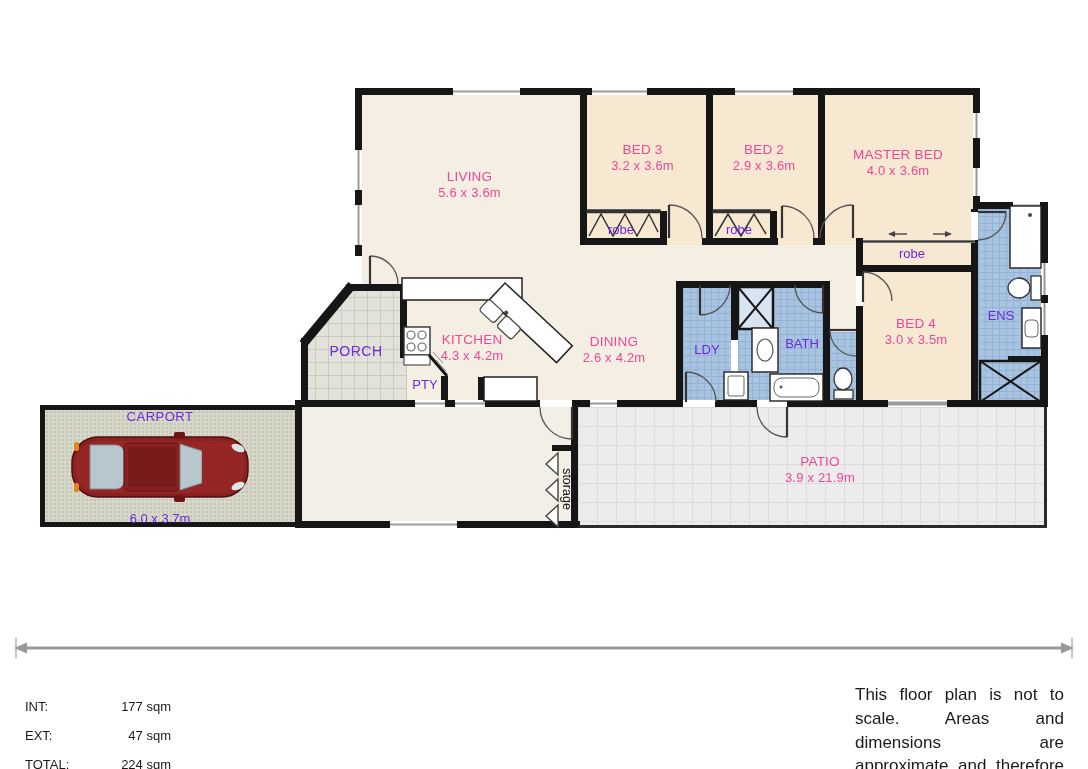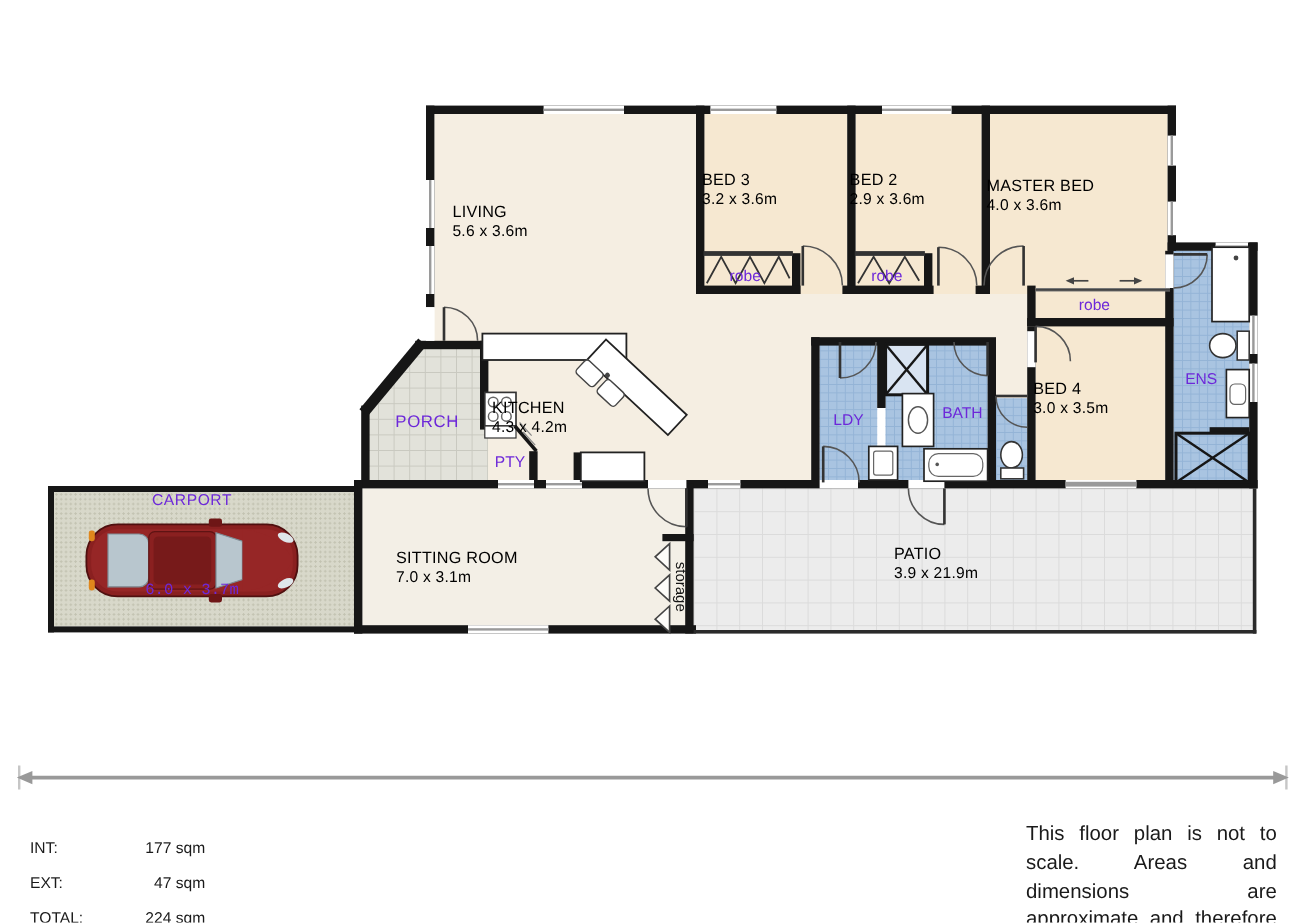--- a/index.html
+++ b/index.html
@@ -20,22 +20,22 @@
     background-size:13px 13px;}
   .tile-patio{background-color:#ececec;
     background-image:linear-gradient(#dbdbdb 1px,transparent 1px),
                      linear-gradient(90deg,#dbdbdb 1px,transparent 1px);
     background-size:19px 19px;}
   .carport-fill{background-color:#d8d8ca;
     background-image:radial-gradient(#c3c3b2 0.8px,transparent 0.9px);
     background-size:4px 4px;}
   svg.overlay{position:absolute;left:0;top:0;pointer-events:none;}
   
-  .rlabel{position:absolute;font-size:13.5px;line-height:1.28;
-          letter-spacing:.2px;color:#000000;}
+  .rlabel{position:absolute;text-align:center;font-size:13.5px;line-height:1.28;
+          letter-spacing:.2px;color:#ec4899;}
   .rlabel .sm{font-size:13px;}
   .small-label{position:absolute;text-align:center;font-size:13px;color:#6d28d9;}
   .storage-label{position:absolute;left:536px;top:482px;width:62px;text-align:center;
           font-size:12.5px;color:#141414;transform:rotate(90deg);}
   
   .stats{position:absolute;left:25px;top:686px;font-size:13px;line-height:17px;}
   .stats .row{display:flex;margin-top:12px;}
   .stats .lab{width:68px;}
   .stats .val{width:78px;text-align:right;}
   .stats .bold{font-weight:normal;align-items:flex-end;}
@@ -298,39 +298,39 @@
     <div class="sm">4.0 x 3.6m</div>
   </div>
   <div class="rlabel" style="left:861px;top:315px;width:110px;">
     <div>BED 4</div>
     <div class="sm">3.0 x 3.5m</div>
   </div>
   <div class="rlabel" style="left:410px;top:331px;width:124px;">
     <div>KITCHEN</div>
     <div class="sm">4.3 x 4.2m</div>
   </div>
-  <div class="rlabel" style="left:330px;top:456px;width:205px;">
-    <div>SITTING ROOM</div>
-    <div class="sm">7.0 x 3.1m</div>
+  <div class="rlabel" style="left:552px;top:333px;width:124px;">
+    <div>DINING</div>
+    <div class="sm">2.6 x 4.2m</div>
   </div>
   <div class="rlabel" style="left:745px;top:453px;width:150px;">
     <div>PATIO</div>
     <div class="sm">3.9 x 21.9m</div>
   </div>
   <div class="small-label" style="left:312px;top:343px;width:88px;font-size:14px;letter-spacing:.5px;">PORCH</div>
   <div class="small-label" style="left:405px;top:377px;width:40px;">PTY</div>
   <div class="small-label" style="left:683px;top:342px;width:48px;">LDY</div>
   <div class="small-label" style="left:776px;top:336px;width:52px;">BATH</div>
   <div class="small-label" style="left:978px;top:308px;width:46px;">ENS</div>
   <div class="small-label" style="left:585px;top:222px;width:72px;">robe</div>
   <div class="small-label" style="left:709px;top:222px;width:60px;">robe</div>
   <div class="small-label" style="left:876px;top:246px;width:72px;">robe</div>
   <div class="storage-label">storage</div>
   <div class="small-label" style="left:60px;top:409px;width:200px;letter-spacing:.5px;">CARPORT</div>
-  <div class="small-label" style="left:62px;top:484px;width:196px;font-family:Liberation Mono, monospace;">6.0 x 3.7m</div>
+  <div class="small-label" style="left:62px;top:511px;width:196px;">6.0 x 3.7m</div>
 
   <div class="stats">
     <div class="row">
       <span class="lab">INT:</span>
       <span class="val">177 sqm</span>
     </div>
     <div class="row">
       <span class="lab">EXT:</span>
       <span class="val">47 sqm</span>
     </div>

